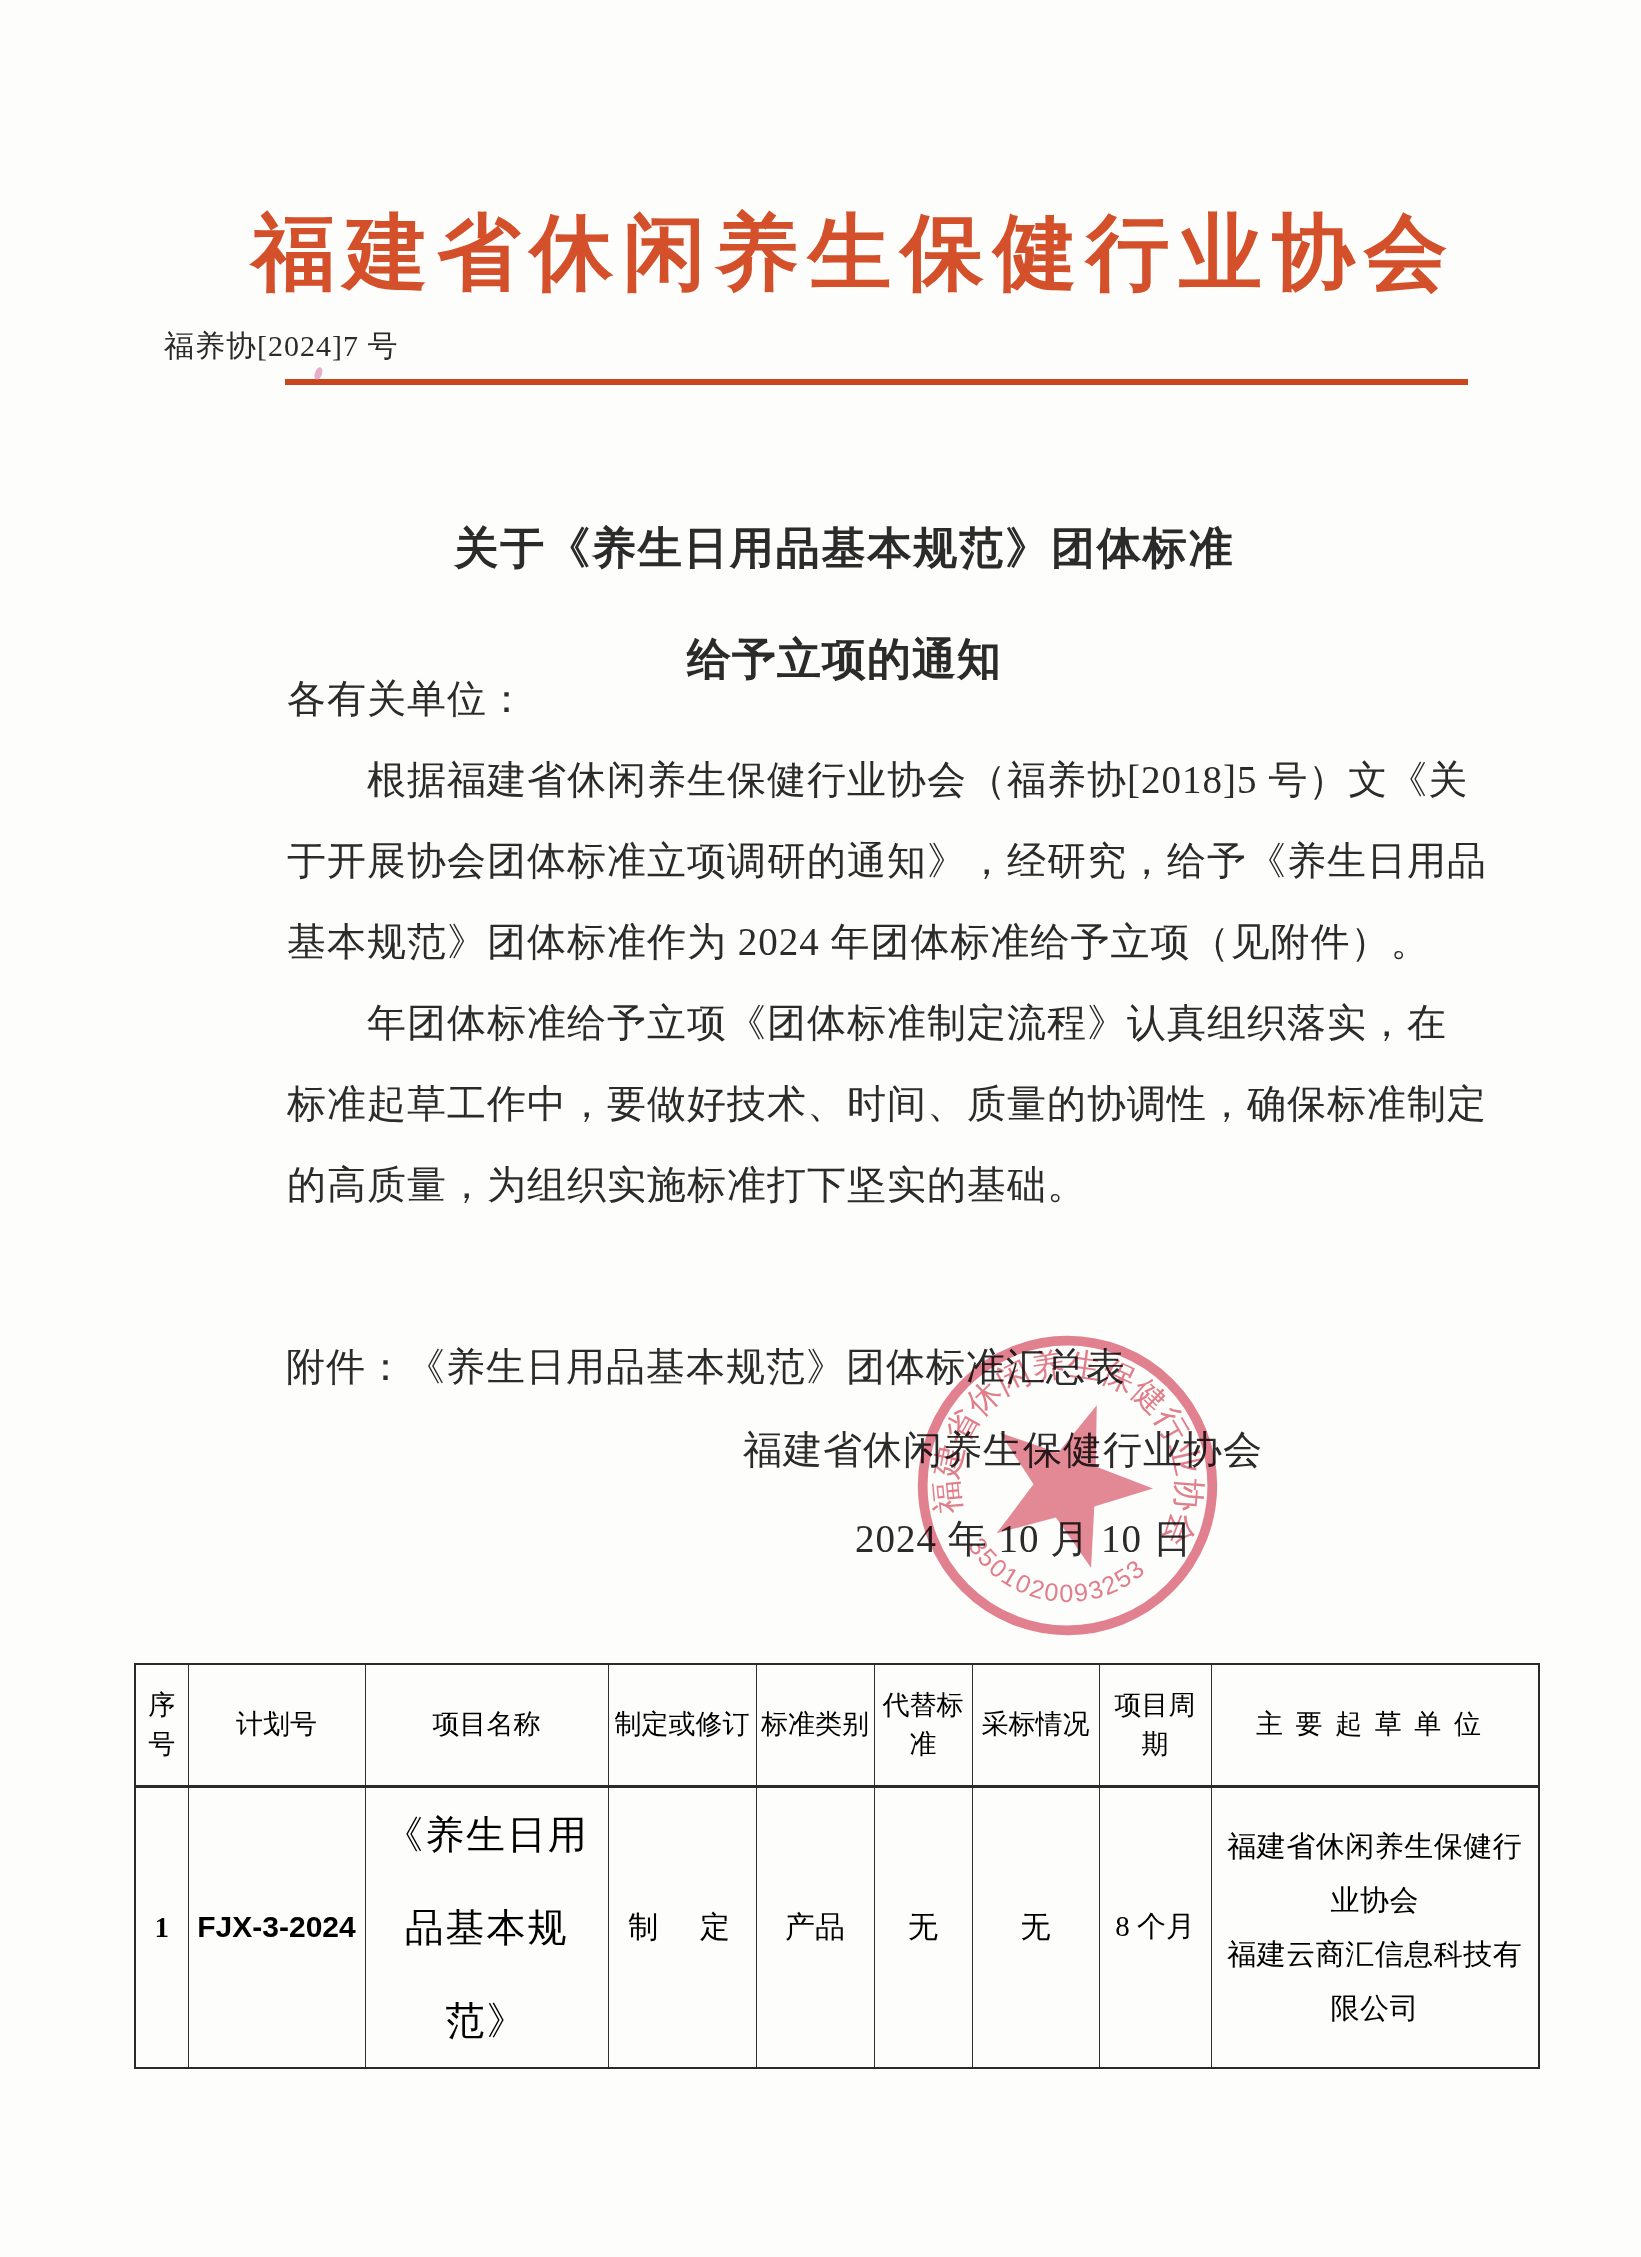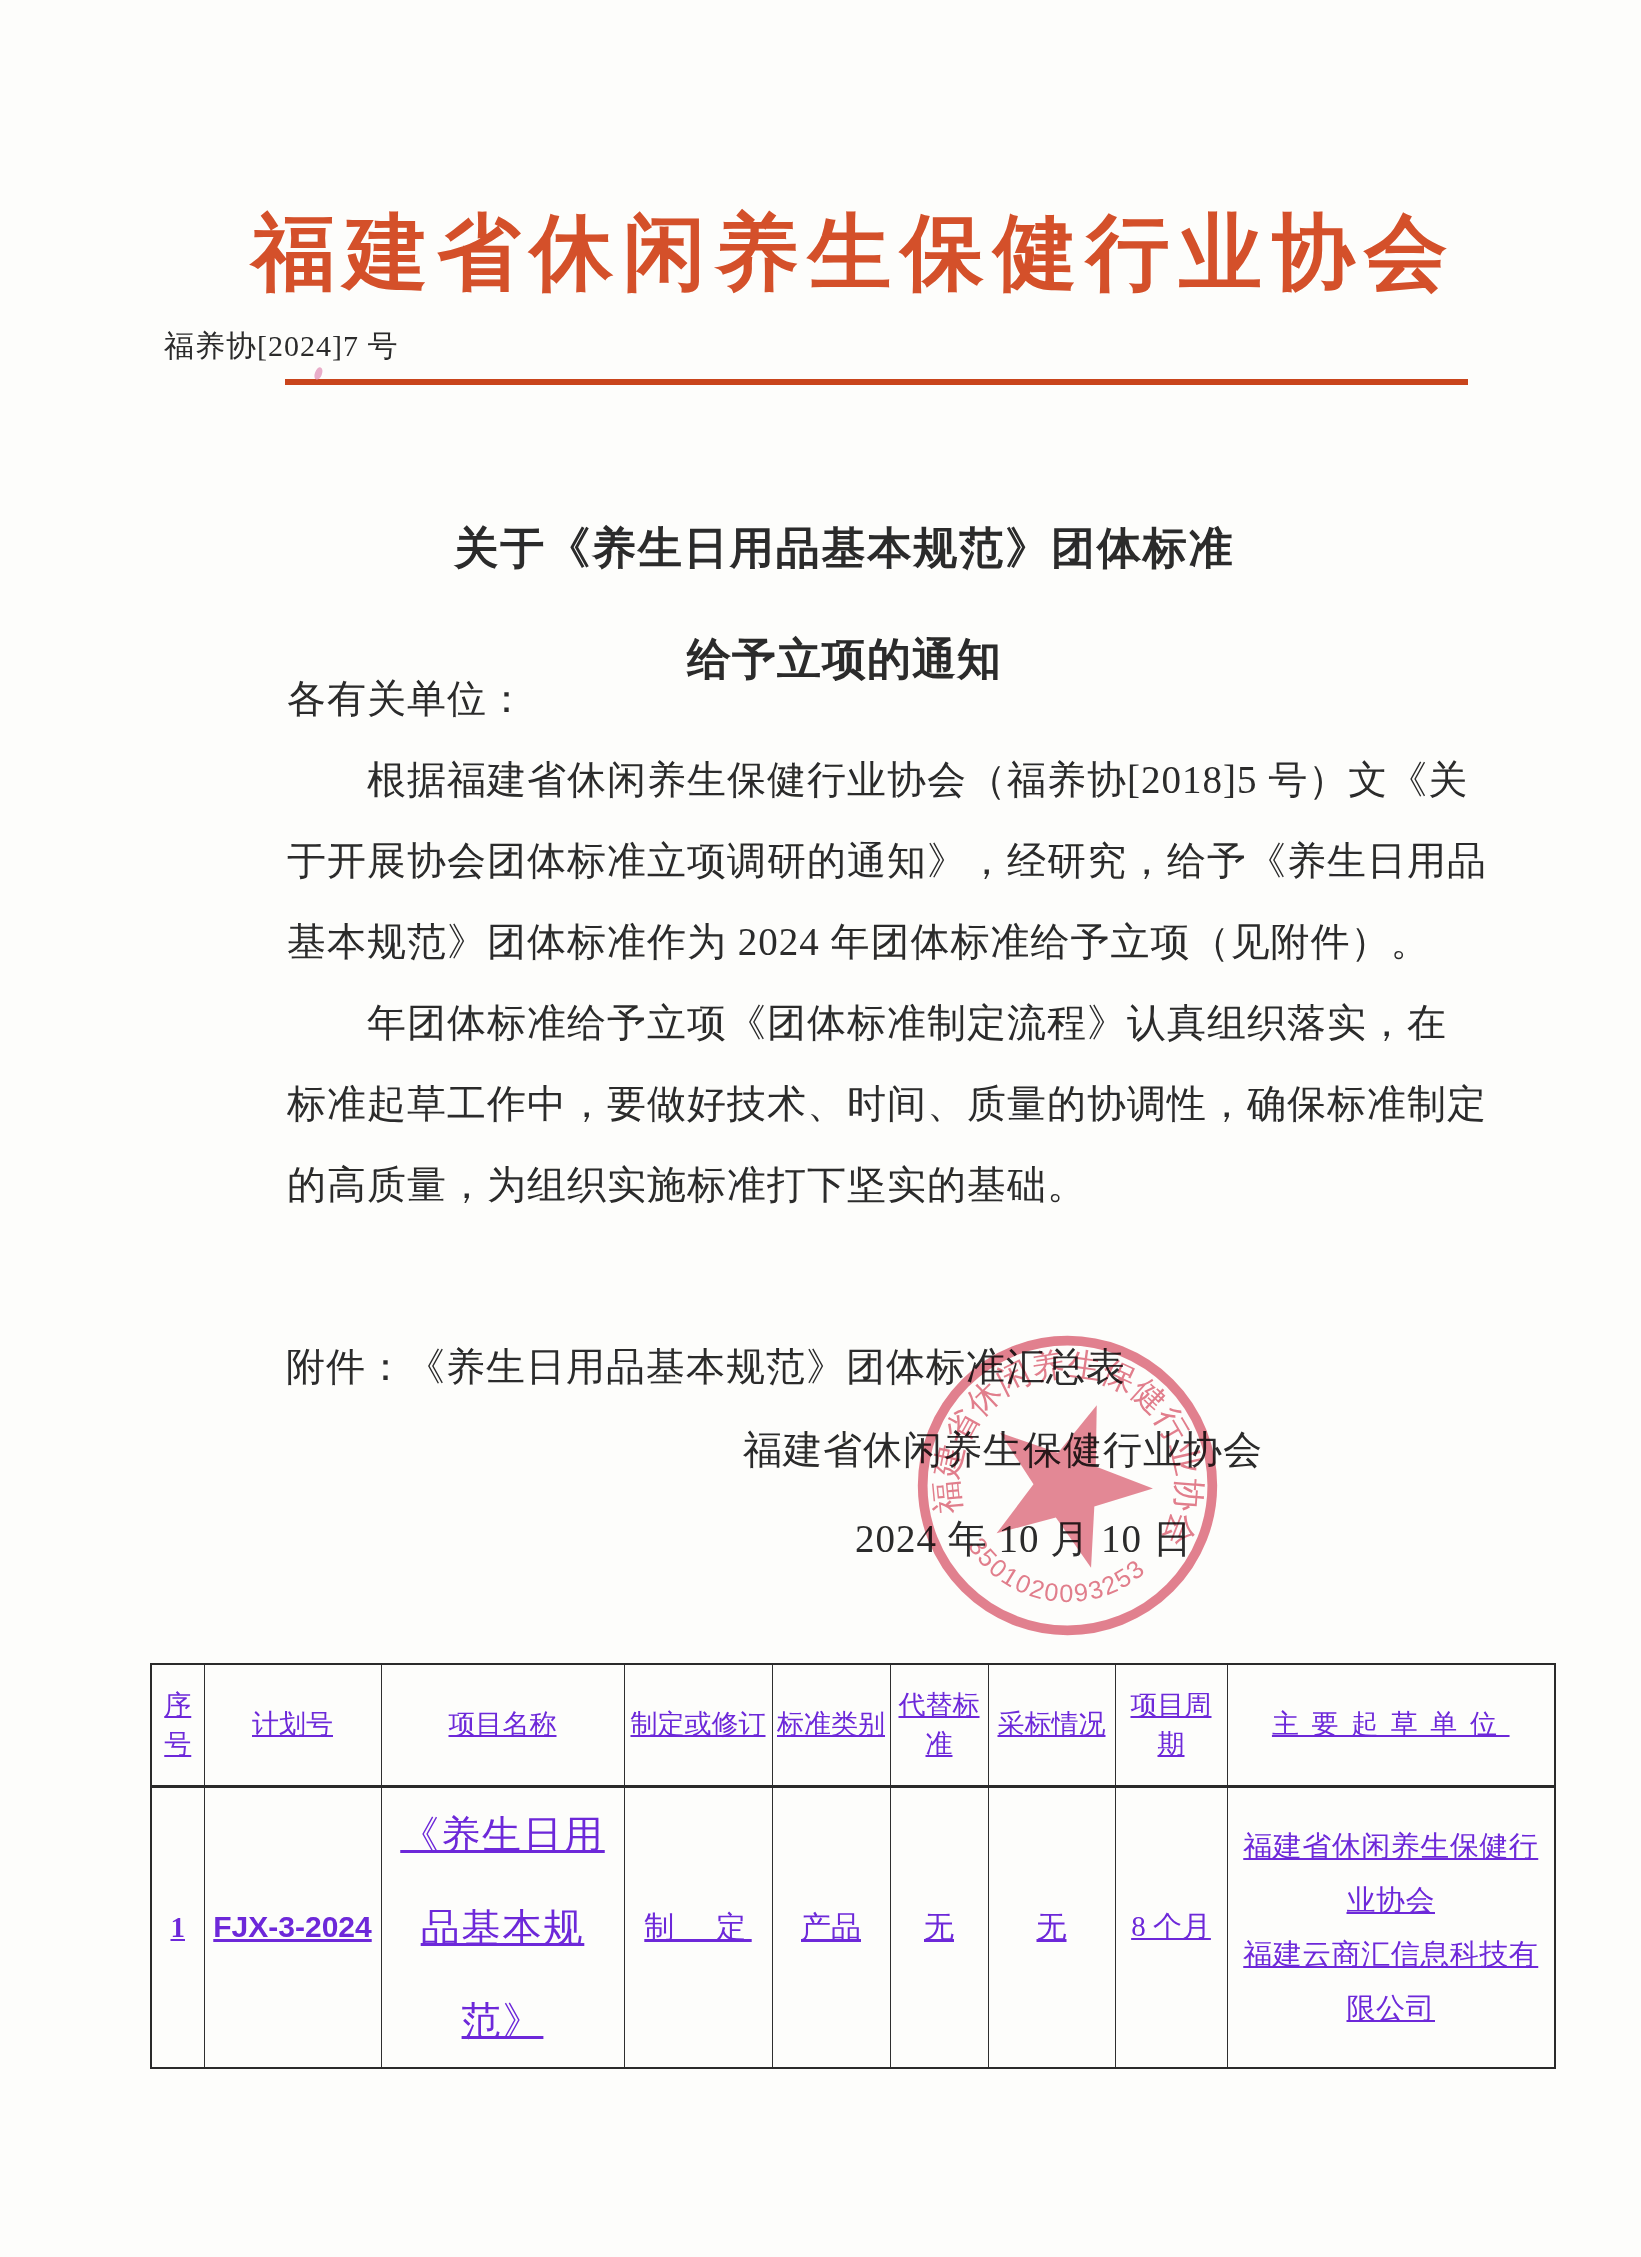--- a/index.html
+++ b/index.html
@@ -73,27 +73,26 @@
     opacity:.92;
     pointer-events:none;
   }
   
   .table-title{
     position:absolute;left:164px;top:1593px;width:1303px;
     text-align:center;
     font-size:42px;font-weight:bold;letter-spacing:1px;
   }
   table.summary{
-    position:absolute;left:150px;top:1663px;
+    position:absolute;left:134px;top:1663px;
     width:1405px;
     border-collapse:collapse;
     table-layout:fixed;
     font-family:"Liberation Serif","DejaVu Serif",serif;
-    color:#6d28d9;
-    text-decoration:underline;
+    color:#000000;
   }
   table.summary th,table.summary td{
     border:1.9px solid #2f2f2f;
     text-align:center;vertical-align:middle;
     padding:0 3.9px;
     overflow:hidden;
   }
   table.summary{border:2.9px solid #2a2a2a;}
   table.summary tr.hdr{height:122px;}
   table.summary tr.hdr th{

